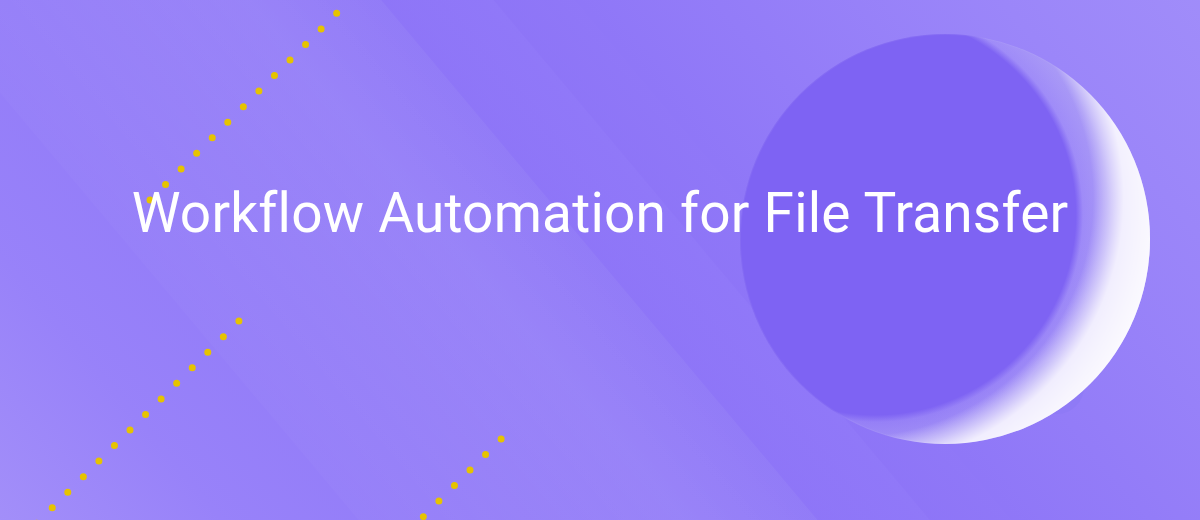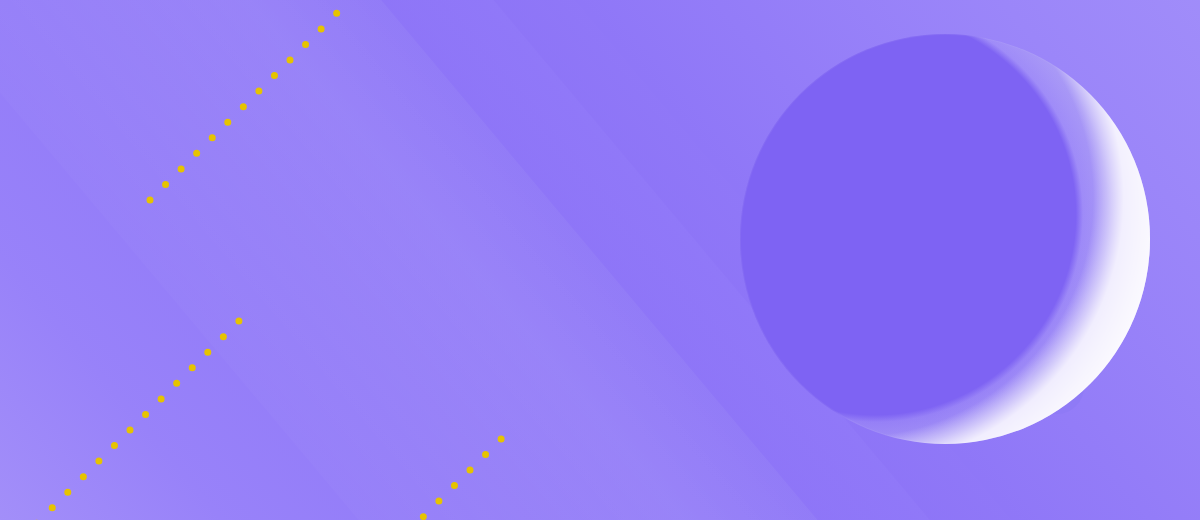--- a/index.html
+++ b/index.html
@@ -110,14 +110,15 @@
   </svg>
 
   <svg class="dots" style="left:-20px; top:310px;" width="270" height="270" viewBox="0 0 270 270">
     <line x1="10" y1="260" x2="260" y2="10"></line>
   </svg>
 
   <svg class="dots" style="left:320px; top:420px;" width="200" height="200" viewBox="0 0 200 200">
     <line x1="10" y1="190" x2="190" y2="10"></line>
   </svg>
 
+  <h1 class="title">Workflow Automation for File Transfer</h1>
 
 </div>
 
 </body></html>

